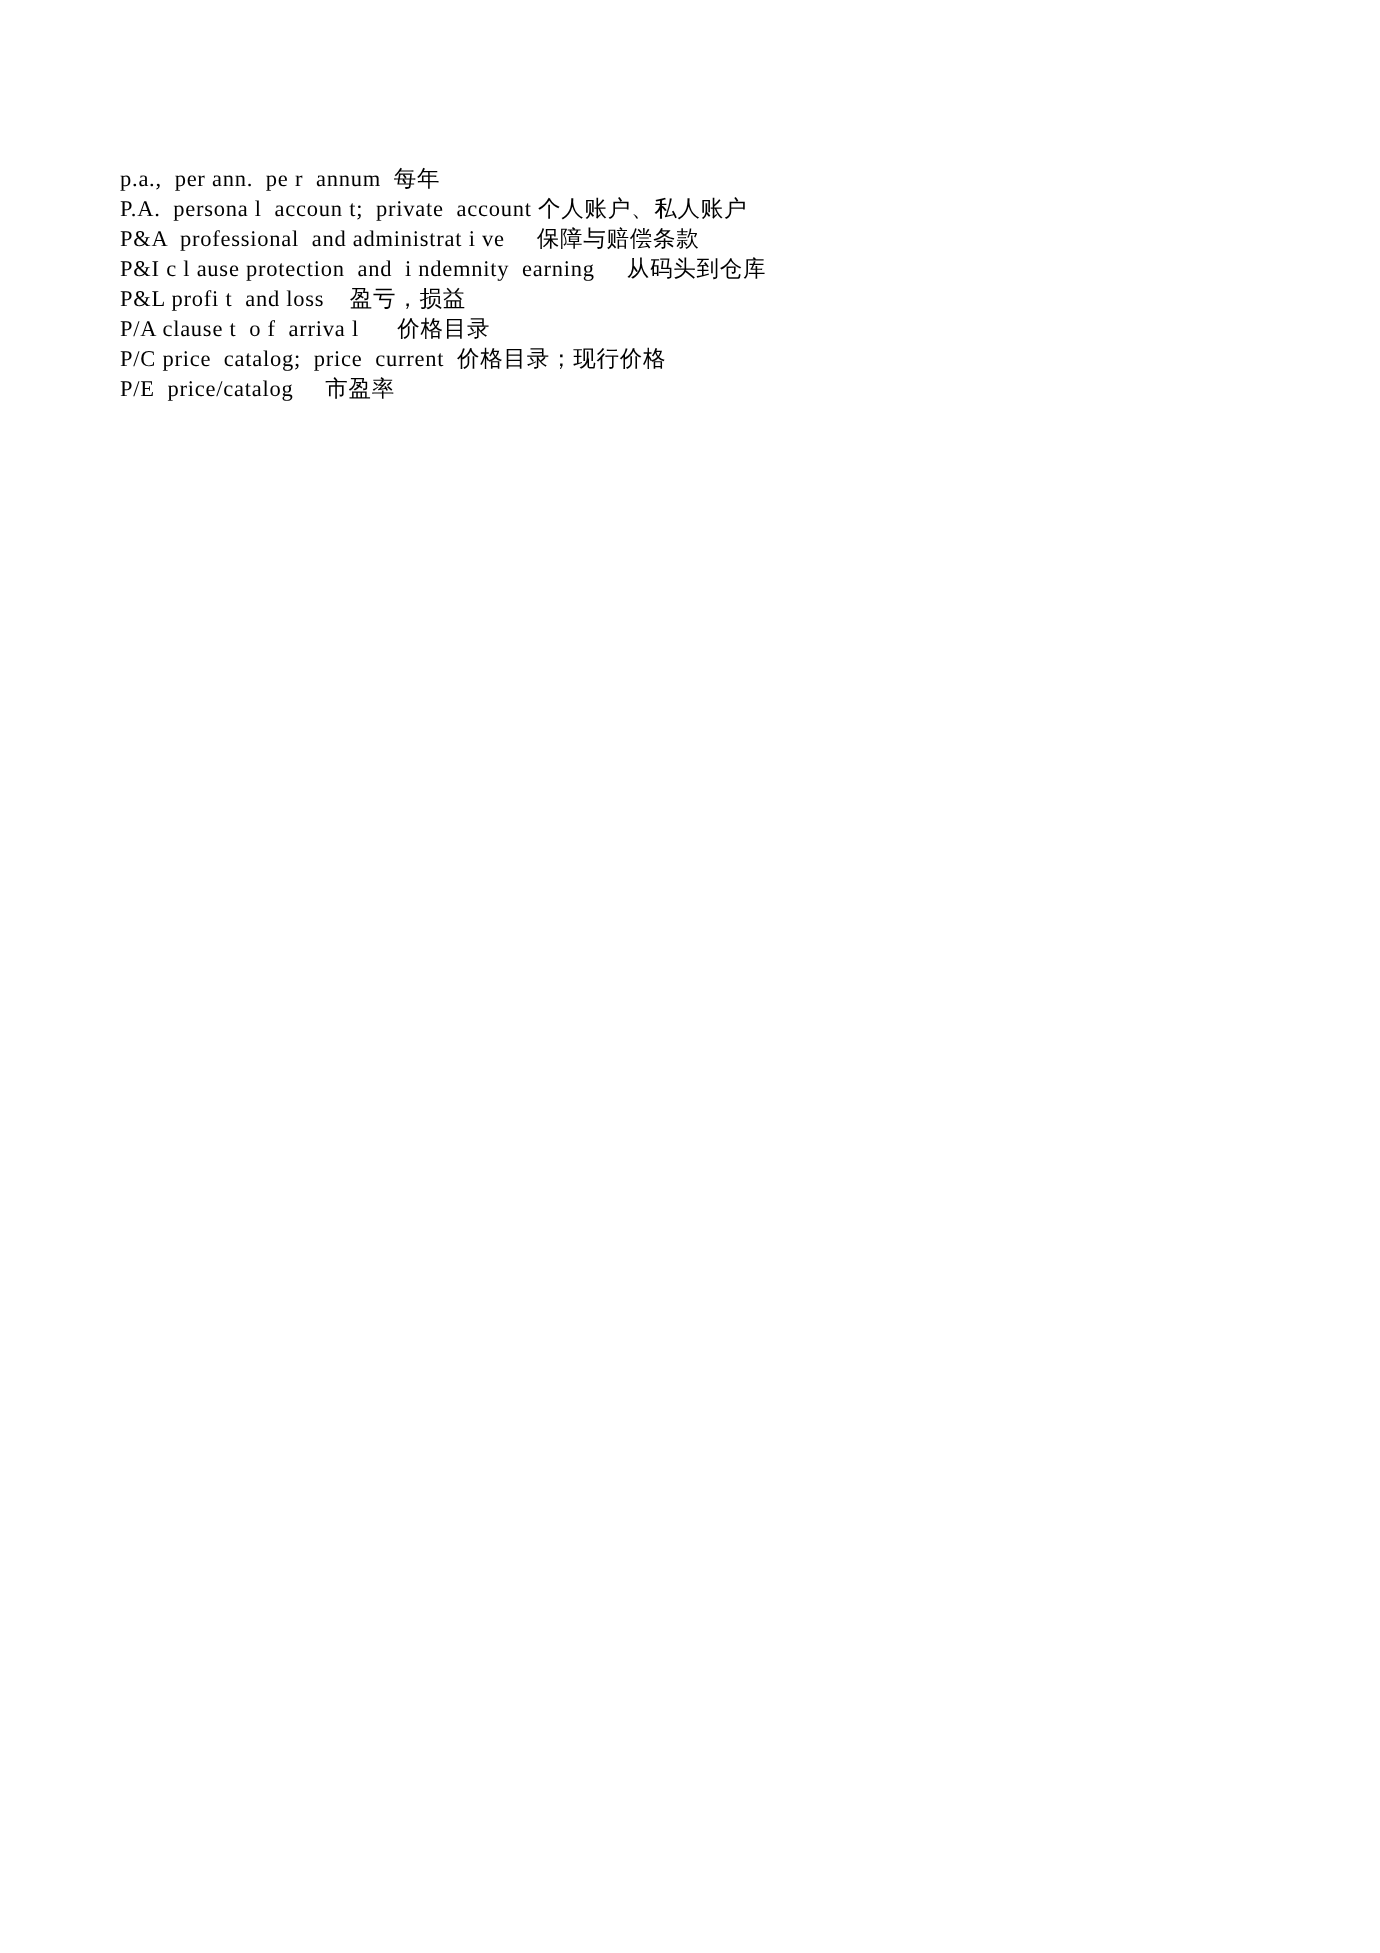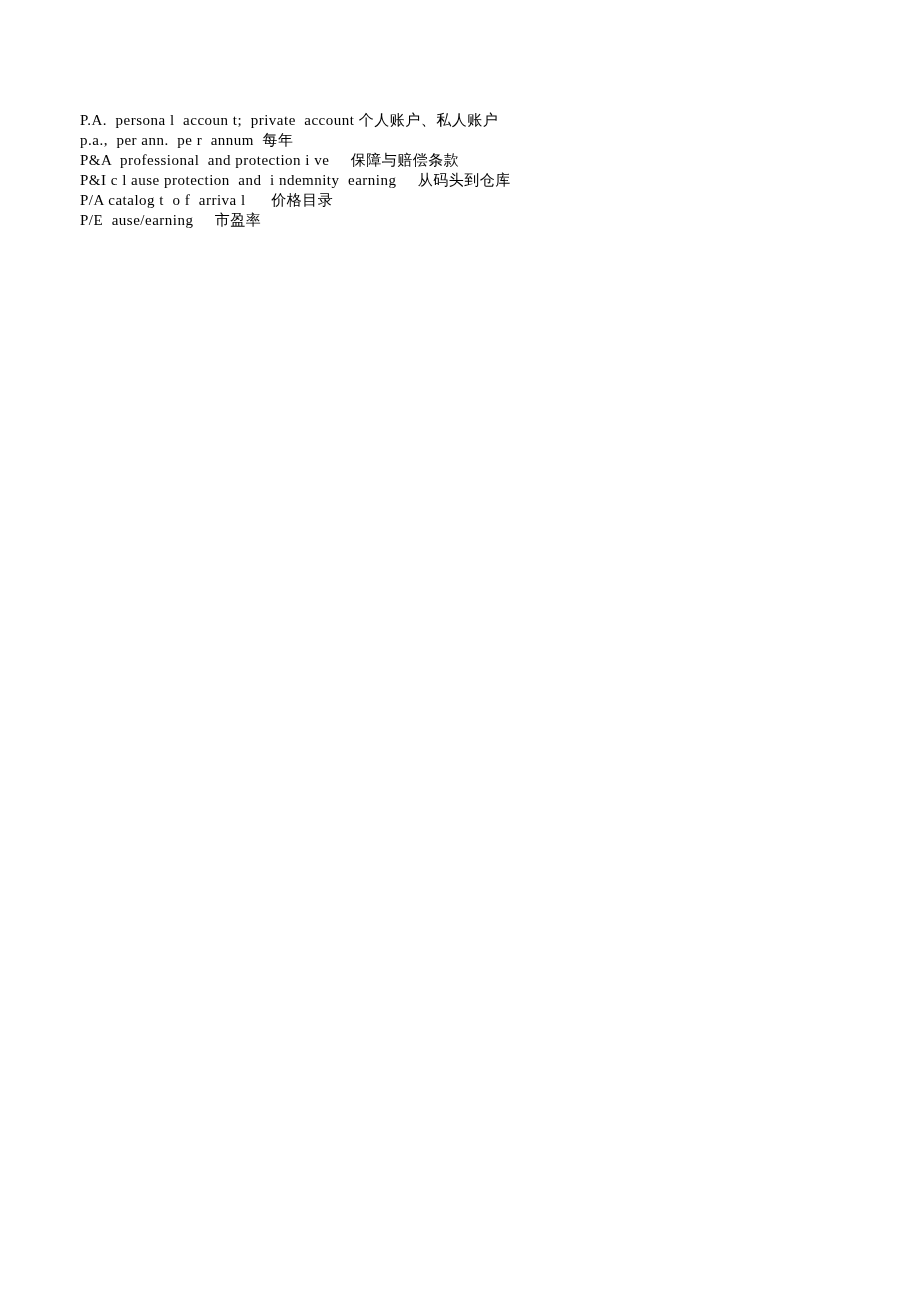--- a/index.html
+++ b/index.html
@@ -17,19 +17,21 @@
       letter-spacing: 0.5px;
     }
     .entry {
       white-space: pre;
     }
   </style>
 </head>
 <body>
 
 <div class="page">
+  <div class="entry"><span>p.a.,</span>  <span>per ann.  pe r  annum </span> <span>每年</span></div>
   <div class="entry"><span>P.A.</span>  <span>persona l  accoun t;  private  account</span> <span>个人账户、私人账户</span></div>
-  <div class="entry"><span>p.a.,</span>  <span>per ann.  pe r  annum </span> <span>每年</span></div>
-  <div class="entry"><span>P&amp;A</span>  <span>professional  and protection i ve    </span> <span>保障与赔偿条款</span></div>
+  <div class="entry"><span>P&amp;A</span>  <span>professional  and administrat i ve    </span> <span>保障与赔偿条款</span></div>
   <div class="entry"><span>P&amp;I</span> <span>c l ause protection  and  i ndemnity  earning    </span> <span>从码头到仓库</span></div>
-  <div class="entry"><span>P/A</span> <span>catalog t  o f  arriva l     </span> <span>价格目录</span></div>
-  <div class="entry"><span>P/E </span> <span>ause/earning    </span> <span>市盈率</span></div>
+  <div class="entry"><span>P&amp;L</span> <span>profi t  and loss   </span> <span>盈亏，损益</span></div>
+  <div class="entry"><span>P/A</span> <span>clause t  o f  arriva l     </span> <span>价格目录</span></div>
+  <div class="entry"><span>P/C</span> <span>price  catalog;  price  current </span> <span>价格目录；现行价格</span></div>
+  <div class="entry"><span>P/E </span> <span>price/catalog    </span> <span>市盈率</span></div>
 </div>
 
 </body></html>

